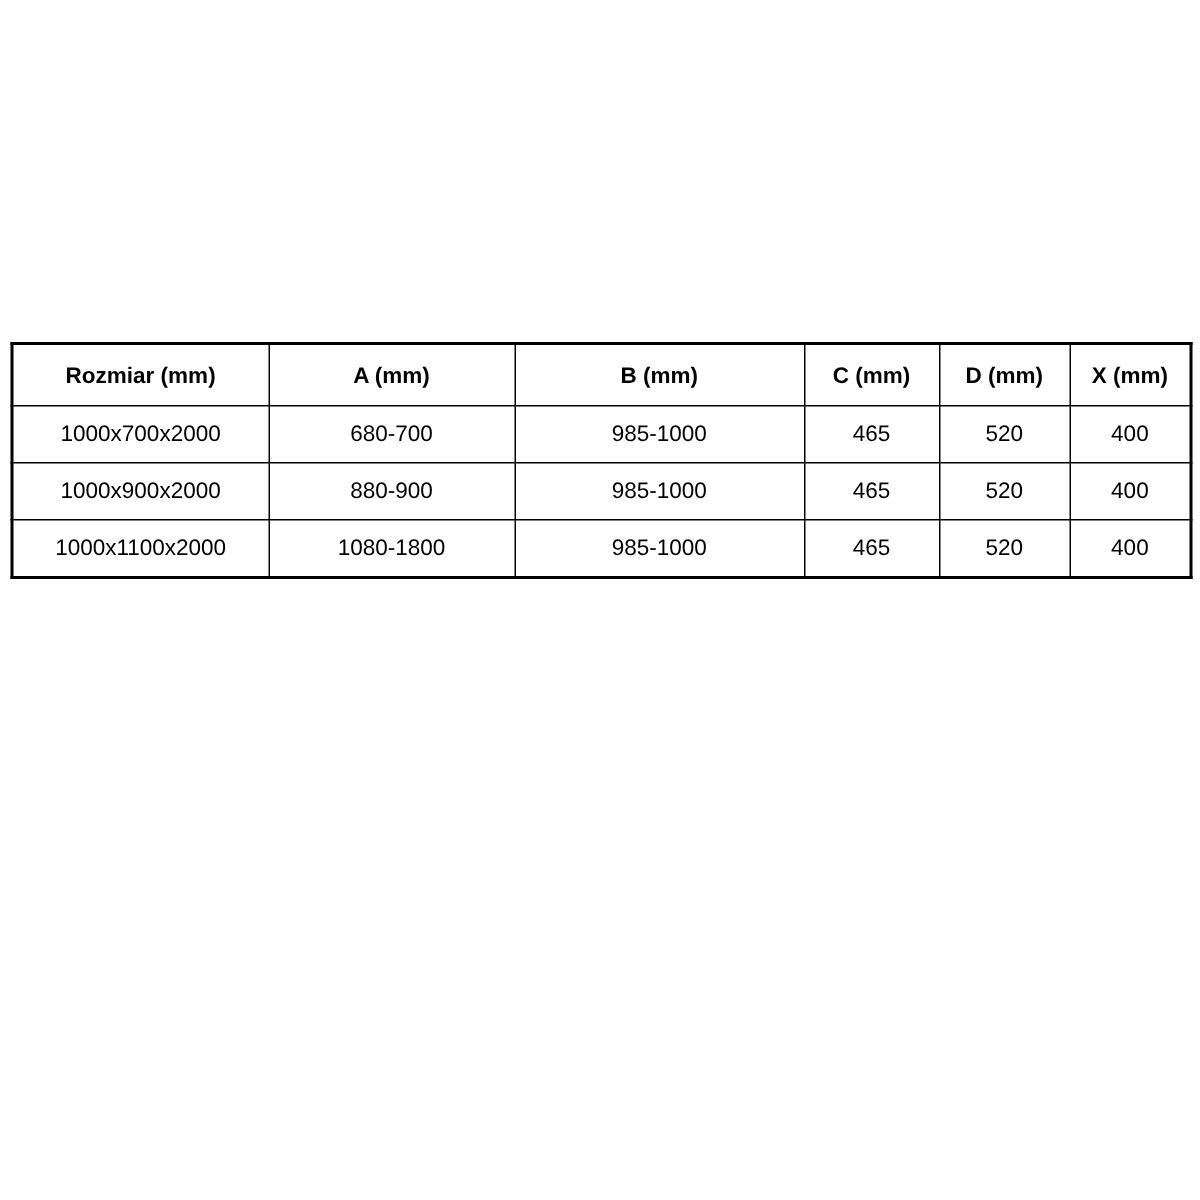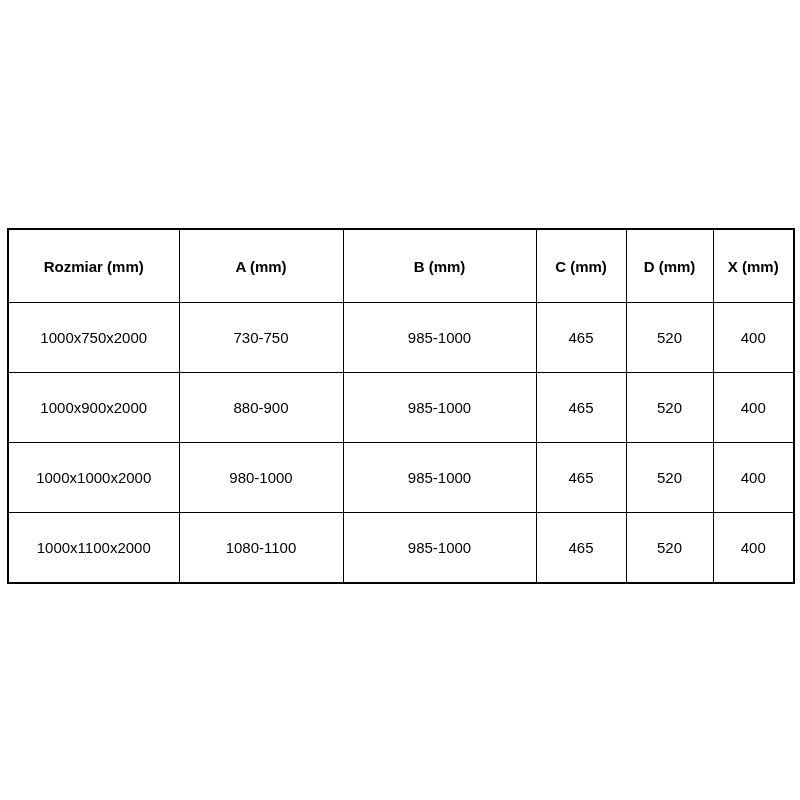--- a/index.html
+++ b/index.html
@@ -32,21 +32,21 @@
   }
   table.size-table {
     border-width: 2px;
   }
   table.size-table th,
   table.size-table td {
     text-align: center;
     vertical-align: middle;
     color: #000000;
     font-size: 15px;
-    padding: 16px 4px;
+    padding: 0 4px;
     height: 37px;
     white-space: nowrap;
     overflow: hidden;
   }
   table.size-table th {
     font-weight: bold;
     height: 40px;
   }
   col.c-rozmiar { width: 171px; }
   col.c-a       { width: 164px; }
@@ -73,46 +73,38 @@
         <th>Rozmiar (mm)</th>
         <th>A (mm)</th>
         <th>B (mm)</th>
         <th>C (mm)</th>
         <th>D (mm)</th>
         <th>X (mm)</th>
       </tr>
     </thead>
     <tbody>
       <tr>
-        <td>1000x750x2000</td>
-        <td>730-750</td>
+        <td>1000x700x2000</td>
+        <td>680-700</td>
         <td>985-1000</td>
         <td>465</td>
         <td>520</td>
         <td>400</td>
       </tr>
       <tr>
         <td>1000x900x2000</td>
         <td>880-900</td>
         <td>985-1000</td>
         <td>465</td>
         <td>520</td>
         <td>400</td>
       </tr>
       <tr>
-        <td>1000x1000x2000</td>
-        <td>980-1000</td>
-        <td>985-1000</td>
-        <td>465</td>
-        <td>520</td>
-        <td>400</td>
-      </tr>
-      <tr>
         <td>1000x1100x2000</td>
-        <td>1080-1100</td>
+        <td>1080-1800</td>
         <td>985-1000</td>
         <td>465</td>
         <td>520</td>
         <td>400</td>
       </tr>
     </tbody>
   </table>
 </div>
 
 </body></html>

